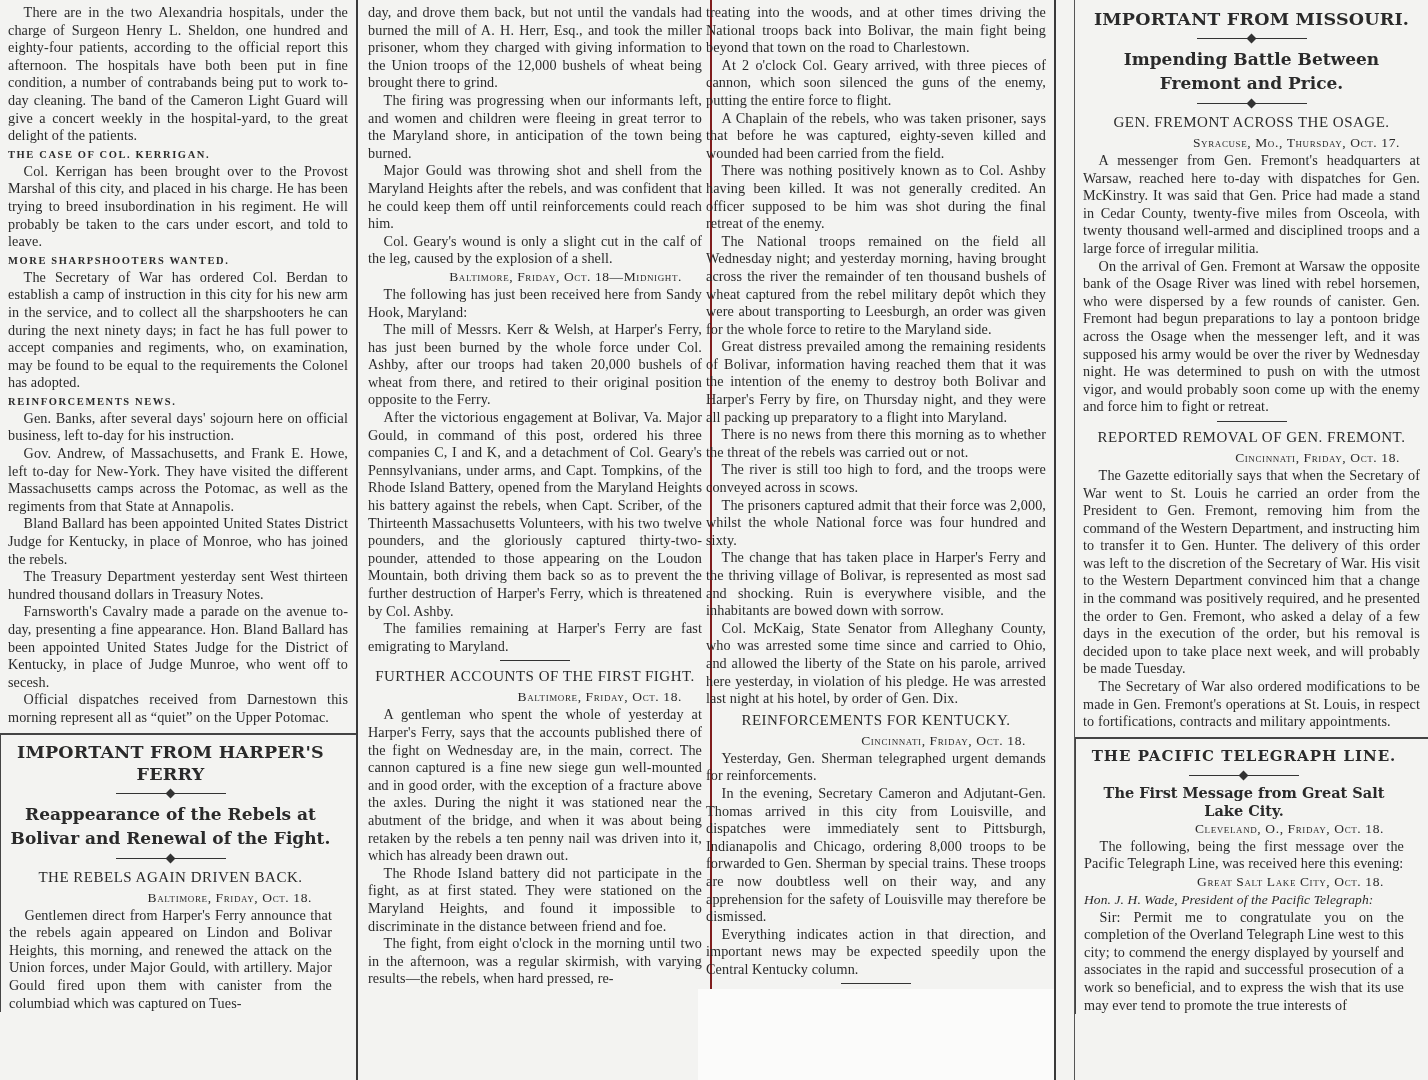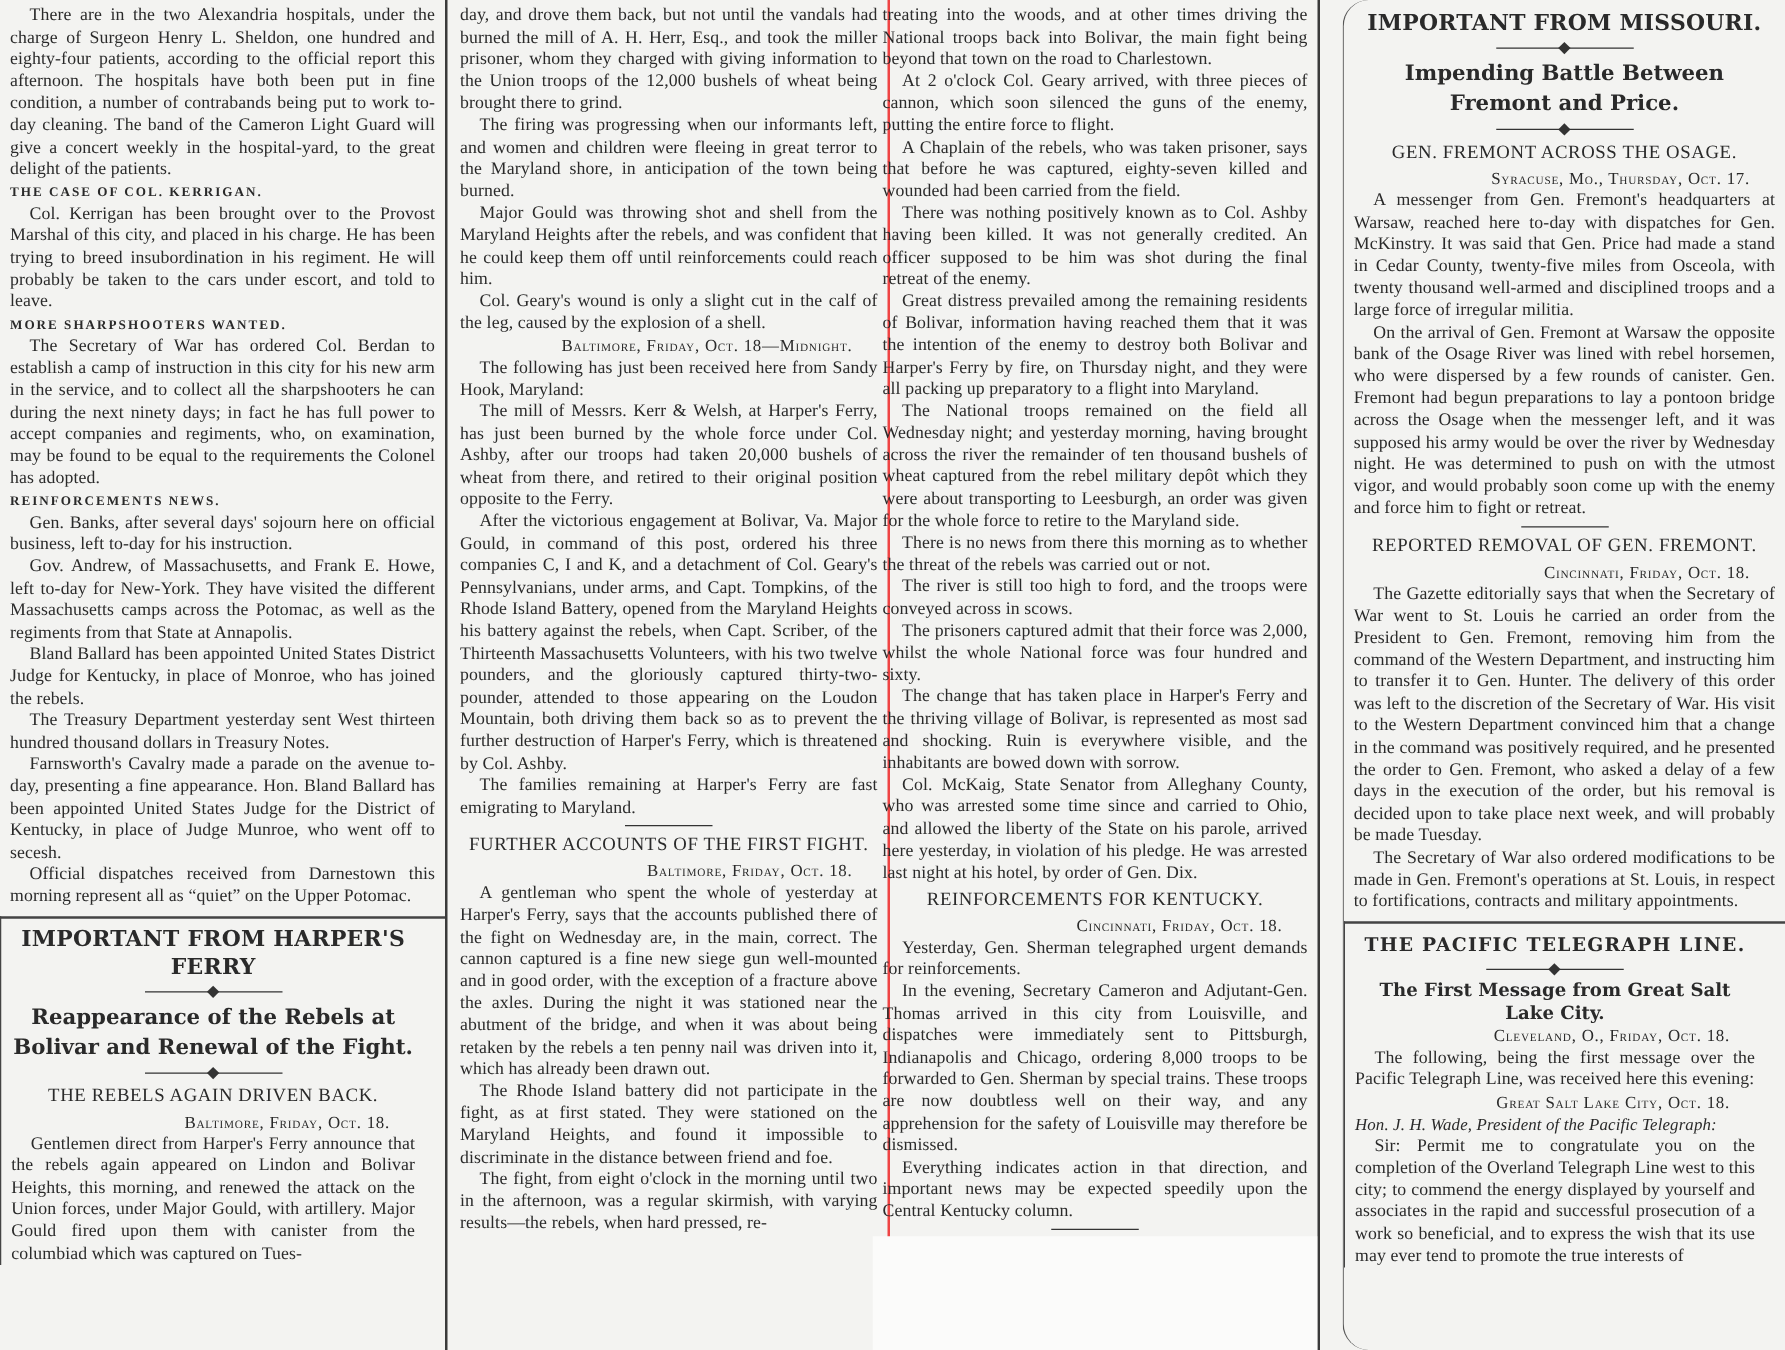--- a/index.html
+++ b/index.html
@@ -9,23 +9,23 @@
     font-family: "Liberation Serif", "DejaVu Serif", serif;
     color: #2a2a2a;
   }
   .page { position: relative; width: 1428px; height: 1080px; }
   .col {
     position: absolute; top: 0; height: 1080px;
     box-sizing: border-box; padding: 4px 8px 0 8px;
     overflow: hidden;
   }
   #col1 { left: 0; width: 358px; border-right: 2px solid #3a3a3a; }
-  #col2 { left: 360px; width: 352px; border-right: 2px solid #ef4444; }
+  #col2 { left: 360px; width: 352px; border-right: 2px solid #7f1d1d; }
   #col3 { left: 698px; width: 358px; border-right: 2px solid #3a3a3a; }
-  #col4 { left: 1074px; width: 354px; border-left: 1px solid #555; border-radius: 21px; }
+  #col4 { left: 1074px; width: 354px; border-left: 1px solid #555; }
   p {
     margin: 0; font-size: 14.2px; line-height: 17.6px;
     text-align: justify; text-indent: 1.1em;
     letter-spacing: 0.1px;
   }
   p.noindent { text-indent: 0; }
   .sub {
     text-align: left; font-size: 10.5px; letter-spacing: 1.6px;
     font-weight: bold; margin: 2px 0 1px; line-height: 15px;
   }
@@ -115,22 +115,22 @@
         <p>The fight, from eight o'clock in the morning until two in the afternoon, was a regular skirmish, with varying results—the rebels, when hard pressed, re-</p>
       </div>
   </div>
 
   <div class="col" id="col3">
     <div id="c3-blocks">
         <p class="noindent">treating into the woods, and at other times driving the National troops back into Bolivar, the main fight being beyond that town on the road to Charlestown.</p>
         <p>At 2 o'clock Col. Geary arrived, with three pieces of cannon, which soon silenced the guns of the enemy, putting the entire force to flight.</p>
         <p>A Chaplain of the rebels, who was taken prisoner, says that before he was captured, eighty-seven killed and wounded had been carried from the field.</p>
         <p>There was nothing positively known as to Col. Ashby having been killed. It was not generally credited. An officer supposed to be him was shot during the final retreat of the enemy.</p>
+        <p>The National troops remained on the field all Wednesday night; and yesterday morning, having brought across the river the remainder of ten thousand bushels of wheat captured from the rebel military depôt which they were about transporting to Leesburgh, an order was given for the whole force to retire to the Maryland side.</p>
         <p>Great distress prevailed among the remaining residents of Bolivar, information having reached them that it was the intention of the enemy to destroy both Bolivar and Harper's Ferry by fire, on Thursday night, and they were all packing up preparatory to a flight into Maryland.</p>
-        <p>The National troops remained on the field all Wednesday night; and yesterday morning, having brought across the river the remainder of ten thousand bushels of wheat captured from the rebel military depôt which they were about transporting to Leesburgh, an order was given for the whole force to retire to the Maryland side.</p>
         <p>There is no news from there this morning as to whether the threat of the rebels was carried out or not.</p>
         <p>The river is still too high to ford, and the troops were conveyed across in scows.</p>
         <p>The prisoners captured admit that their force was 2,000, whilst the whole National force was four hundred and sixty.</p>
         <p>The change that has taken place in Harper's Ferry and the thriving village of Bolivar, is represented as most sad and shocking. Ruin is everywhere visible, and the inhabitants are bowed down with sorrow.</p>
         <p>Col. McKaig, State Senator from Alleghany County, who was arrested some time since and carried to Ohio, and allowed the liberty of the State on his parole, arrived here yesterday, in violation of his pledge. He was arrested last night at his hotel, by order of Gen. Dix.</p>
         <div class="hed3">REINFORCEMENTS FOR KENTUCKY.</div>
         <div class="dateline sc">Cincinnati, Friday, Oct. 18.</div>
         <p>Yesterday, Gen. Sherman telegraphed urgent demands for reinforcements.</p>
         <p>In the evening, Secretary Cameron and Adjutant-Gen. Thomas arrived in this city from Louisville, and dispatches were immediately sent to Pittsburgh, Indianapolis and Chicago, ordering 8,000 troops to be forwarded to Gen. Sherman by special trains. These troops are now doubtless well on their way, and any apprehension for the safety of Louisville may therefore be dismissed.</p>
         <p>Everything indicates action in that direction, and important news may be expected speedily upon the Central Kentucky column.</p>

